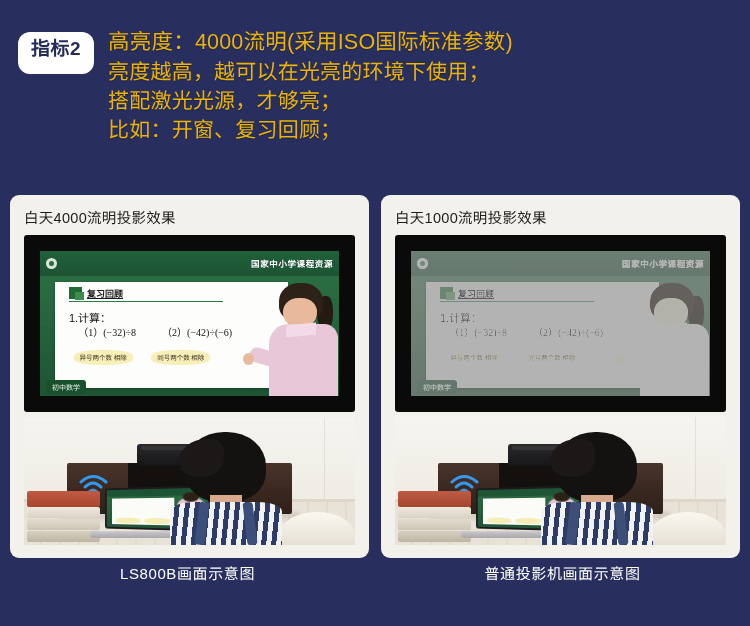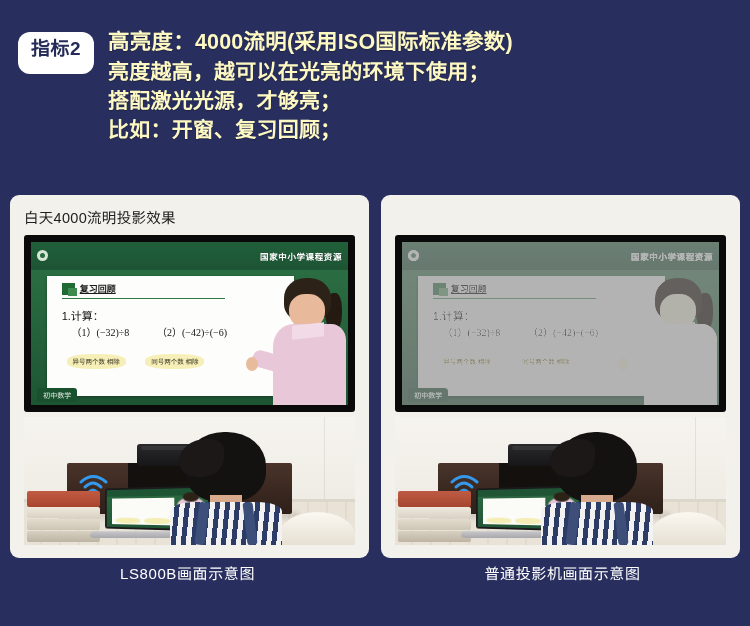--- a/index.html
+++ b/index.html
@@ -42,23 +42,23 @@
     margin-top: 6px;
     white-space: nowrap;
   }
 
   .header-lines {
     margin-left: 14px;
     padding-top: 2px;
   }
 
   .header-lines .hline {
-    color: #fef9c3;
+    color: #eab308;
     font-size: 21px;
-    font-weight: bold;
+    font-weight: normal;
     line-height: 29px;
     white-space: nowrap;
     letter-spacing: 0.2px;
     text-shadow: 0 1px 1px rgba(0,0,0,0.28);
   }
   .header-lines .hline.first { font-size: 21.5px; }
 
   
   .panels {
     position: absolute;
@@ -91,21 +91,21 @@
 
   
   .screen-wrap {
     position: absolute;
     left: 14px;
     top: 40px;
     width: 331px;
     height: 177px;
     background: #0a0a0a;
     border-radius: 3px;
-    padding: 7px;
+    padding: 16px;
   }
   .screen {
     position: relative;
     width: 100%;
     height: 100%;
     overflow: hidden;
     background: #1f5a33;
   }
 
   
@@ -576,20 +576,21 @@
         <span class="boy-hair-tuft"></span>
         <span class="boy-neck"></span>
         <span class="boy-body"></span>
         <span class="boy-strap l"></span>
         <span class="boy-strap r"></span>
       </div>
     </div>
   </div>
 
   <div class="panel right">
+    <div class="panel-title">白天1000流明投影效果</div>
 
     <div class="screen-wrap">
       <div class="screen">
         <div class="scr-topbar">
           <span class="scr-logo"></span>
           <span class="scr-brand">国家中小学课程资源</span>
         </div>
         <div class="scr-body">
           <div class="slide">
             <div class="slide-head">

